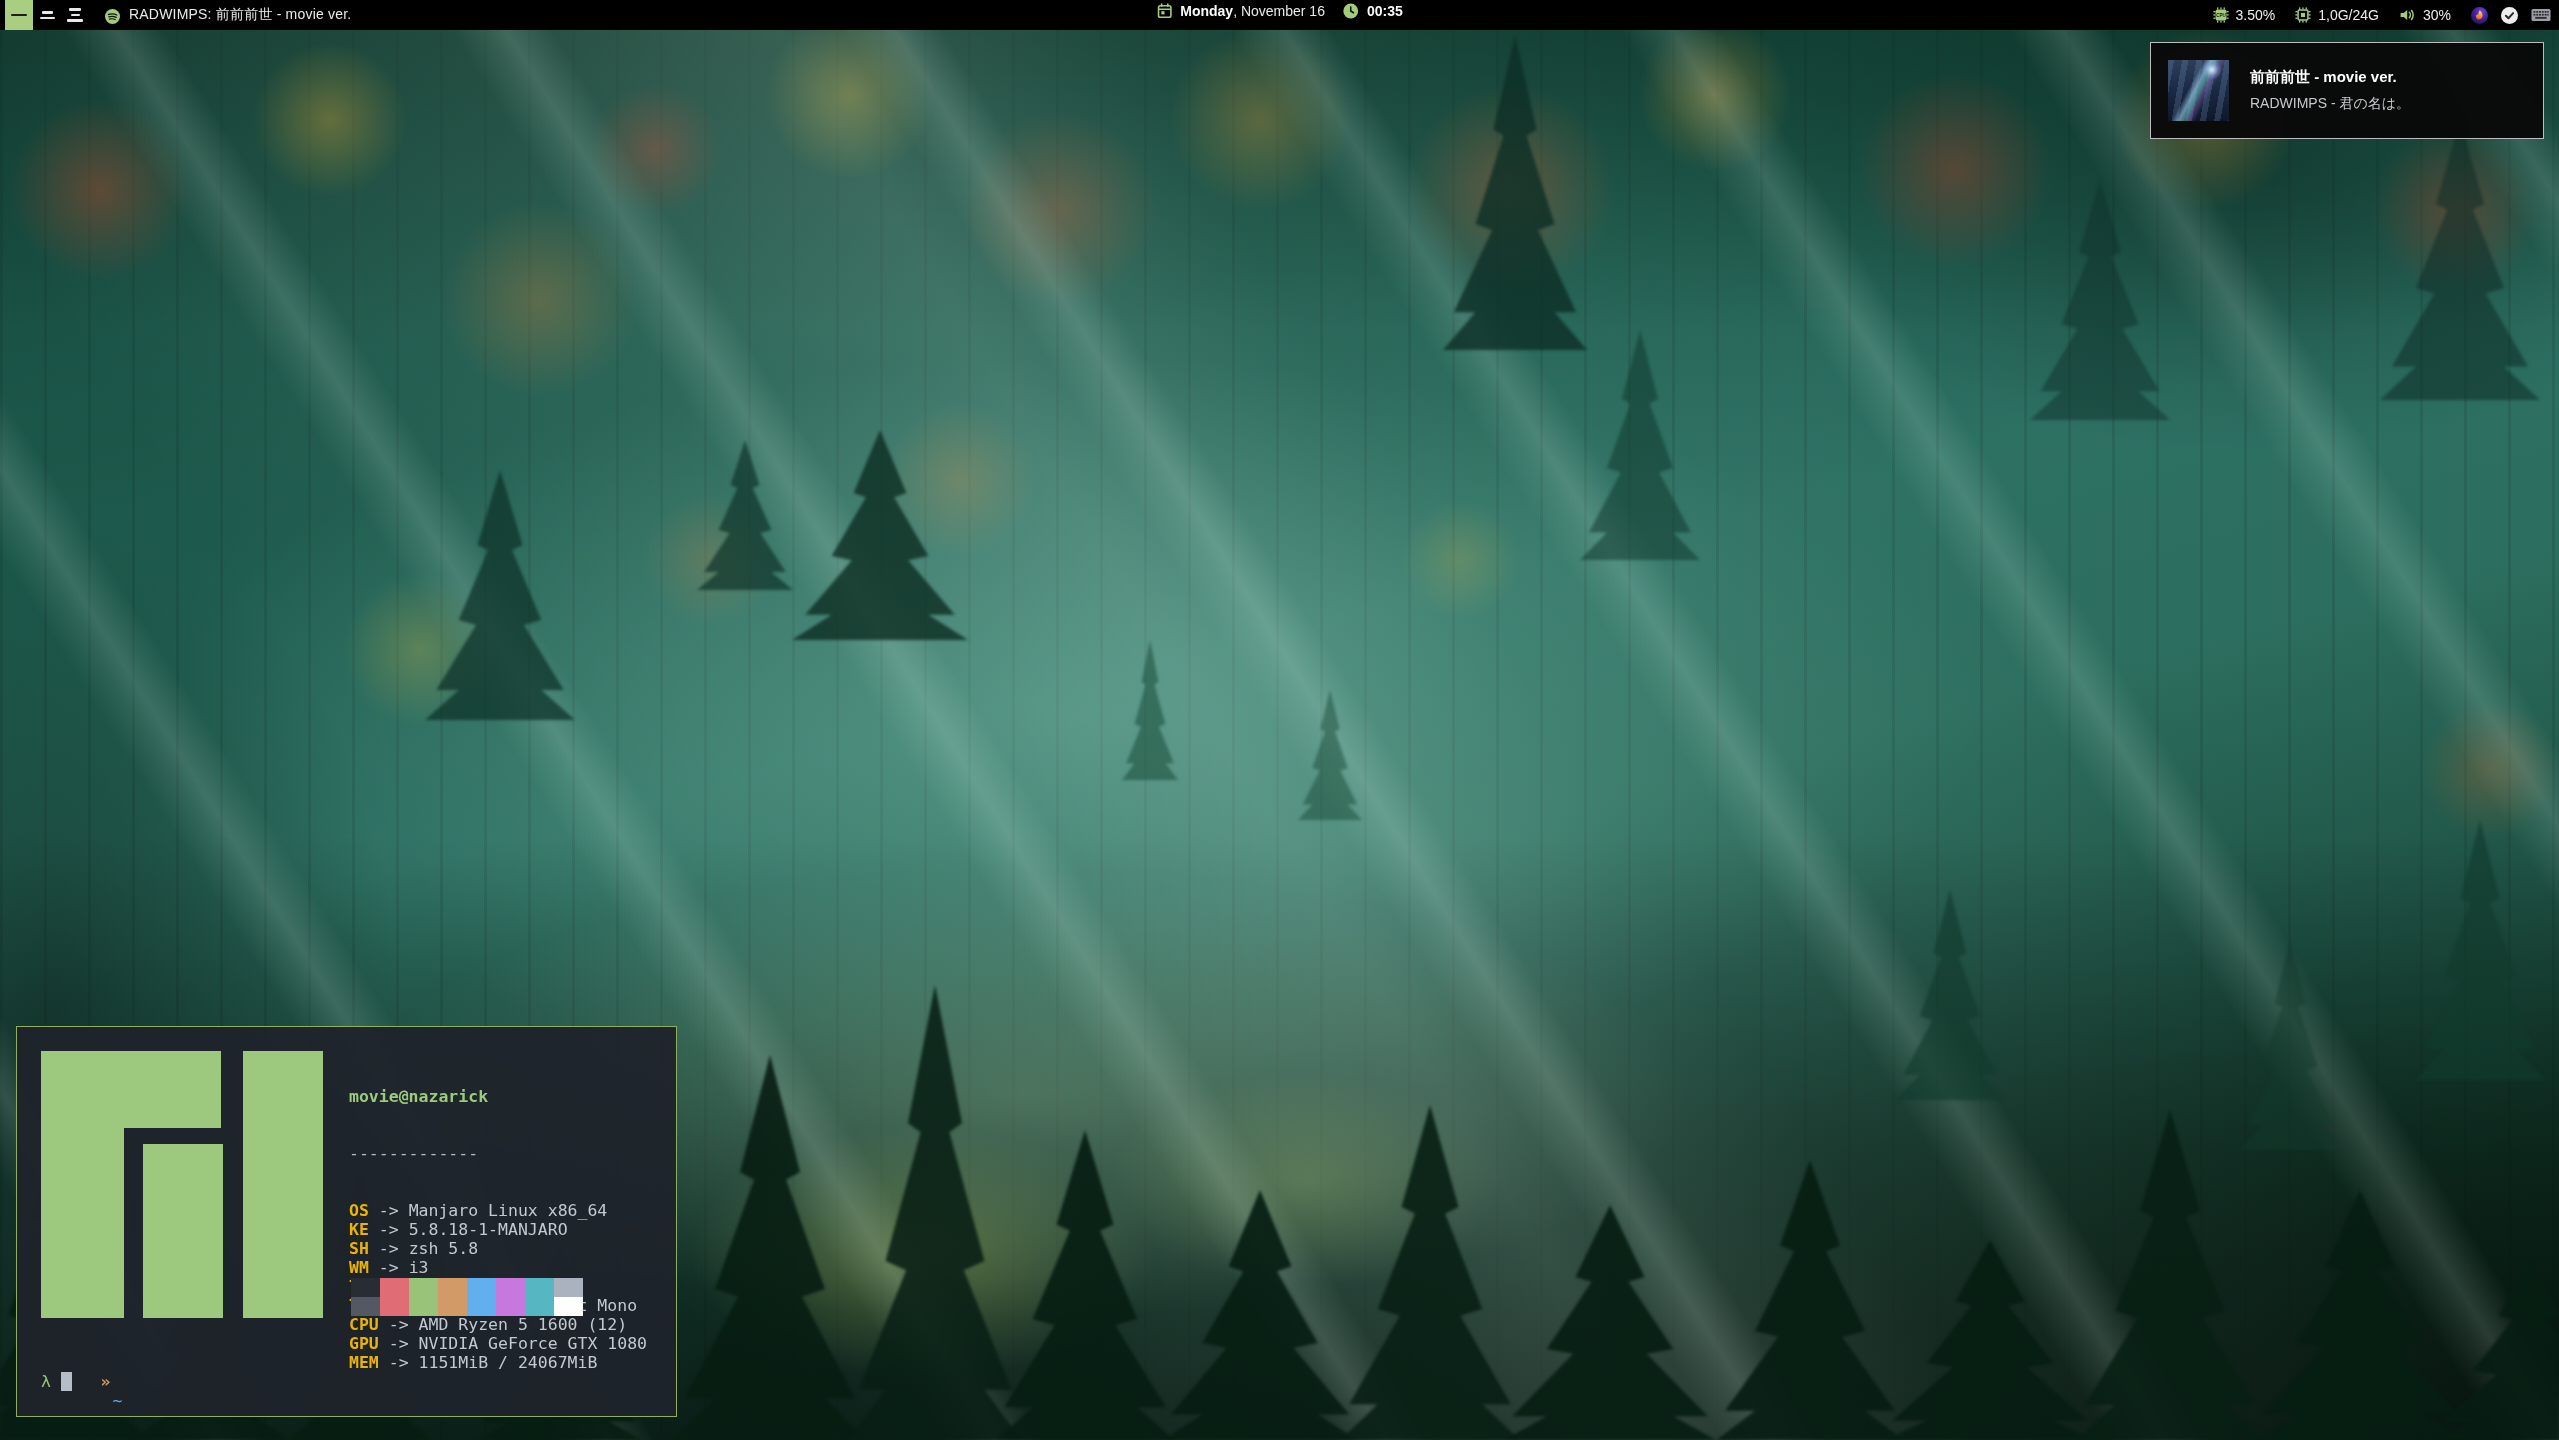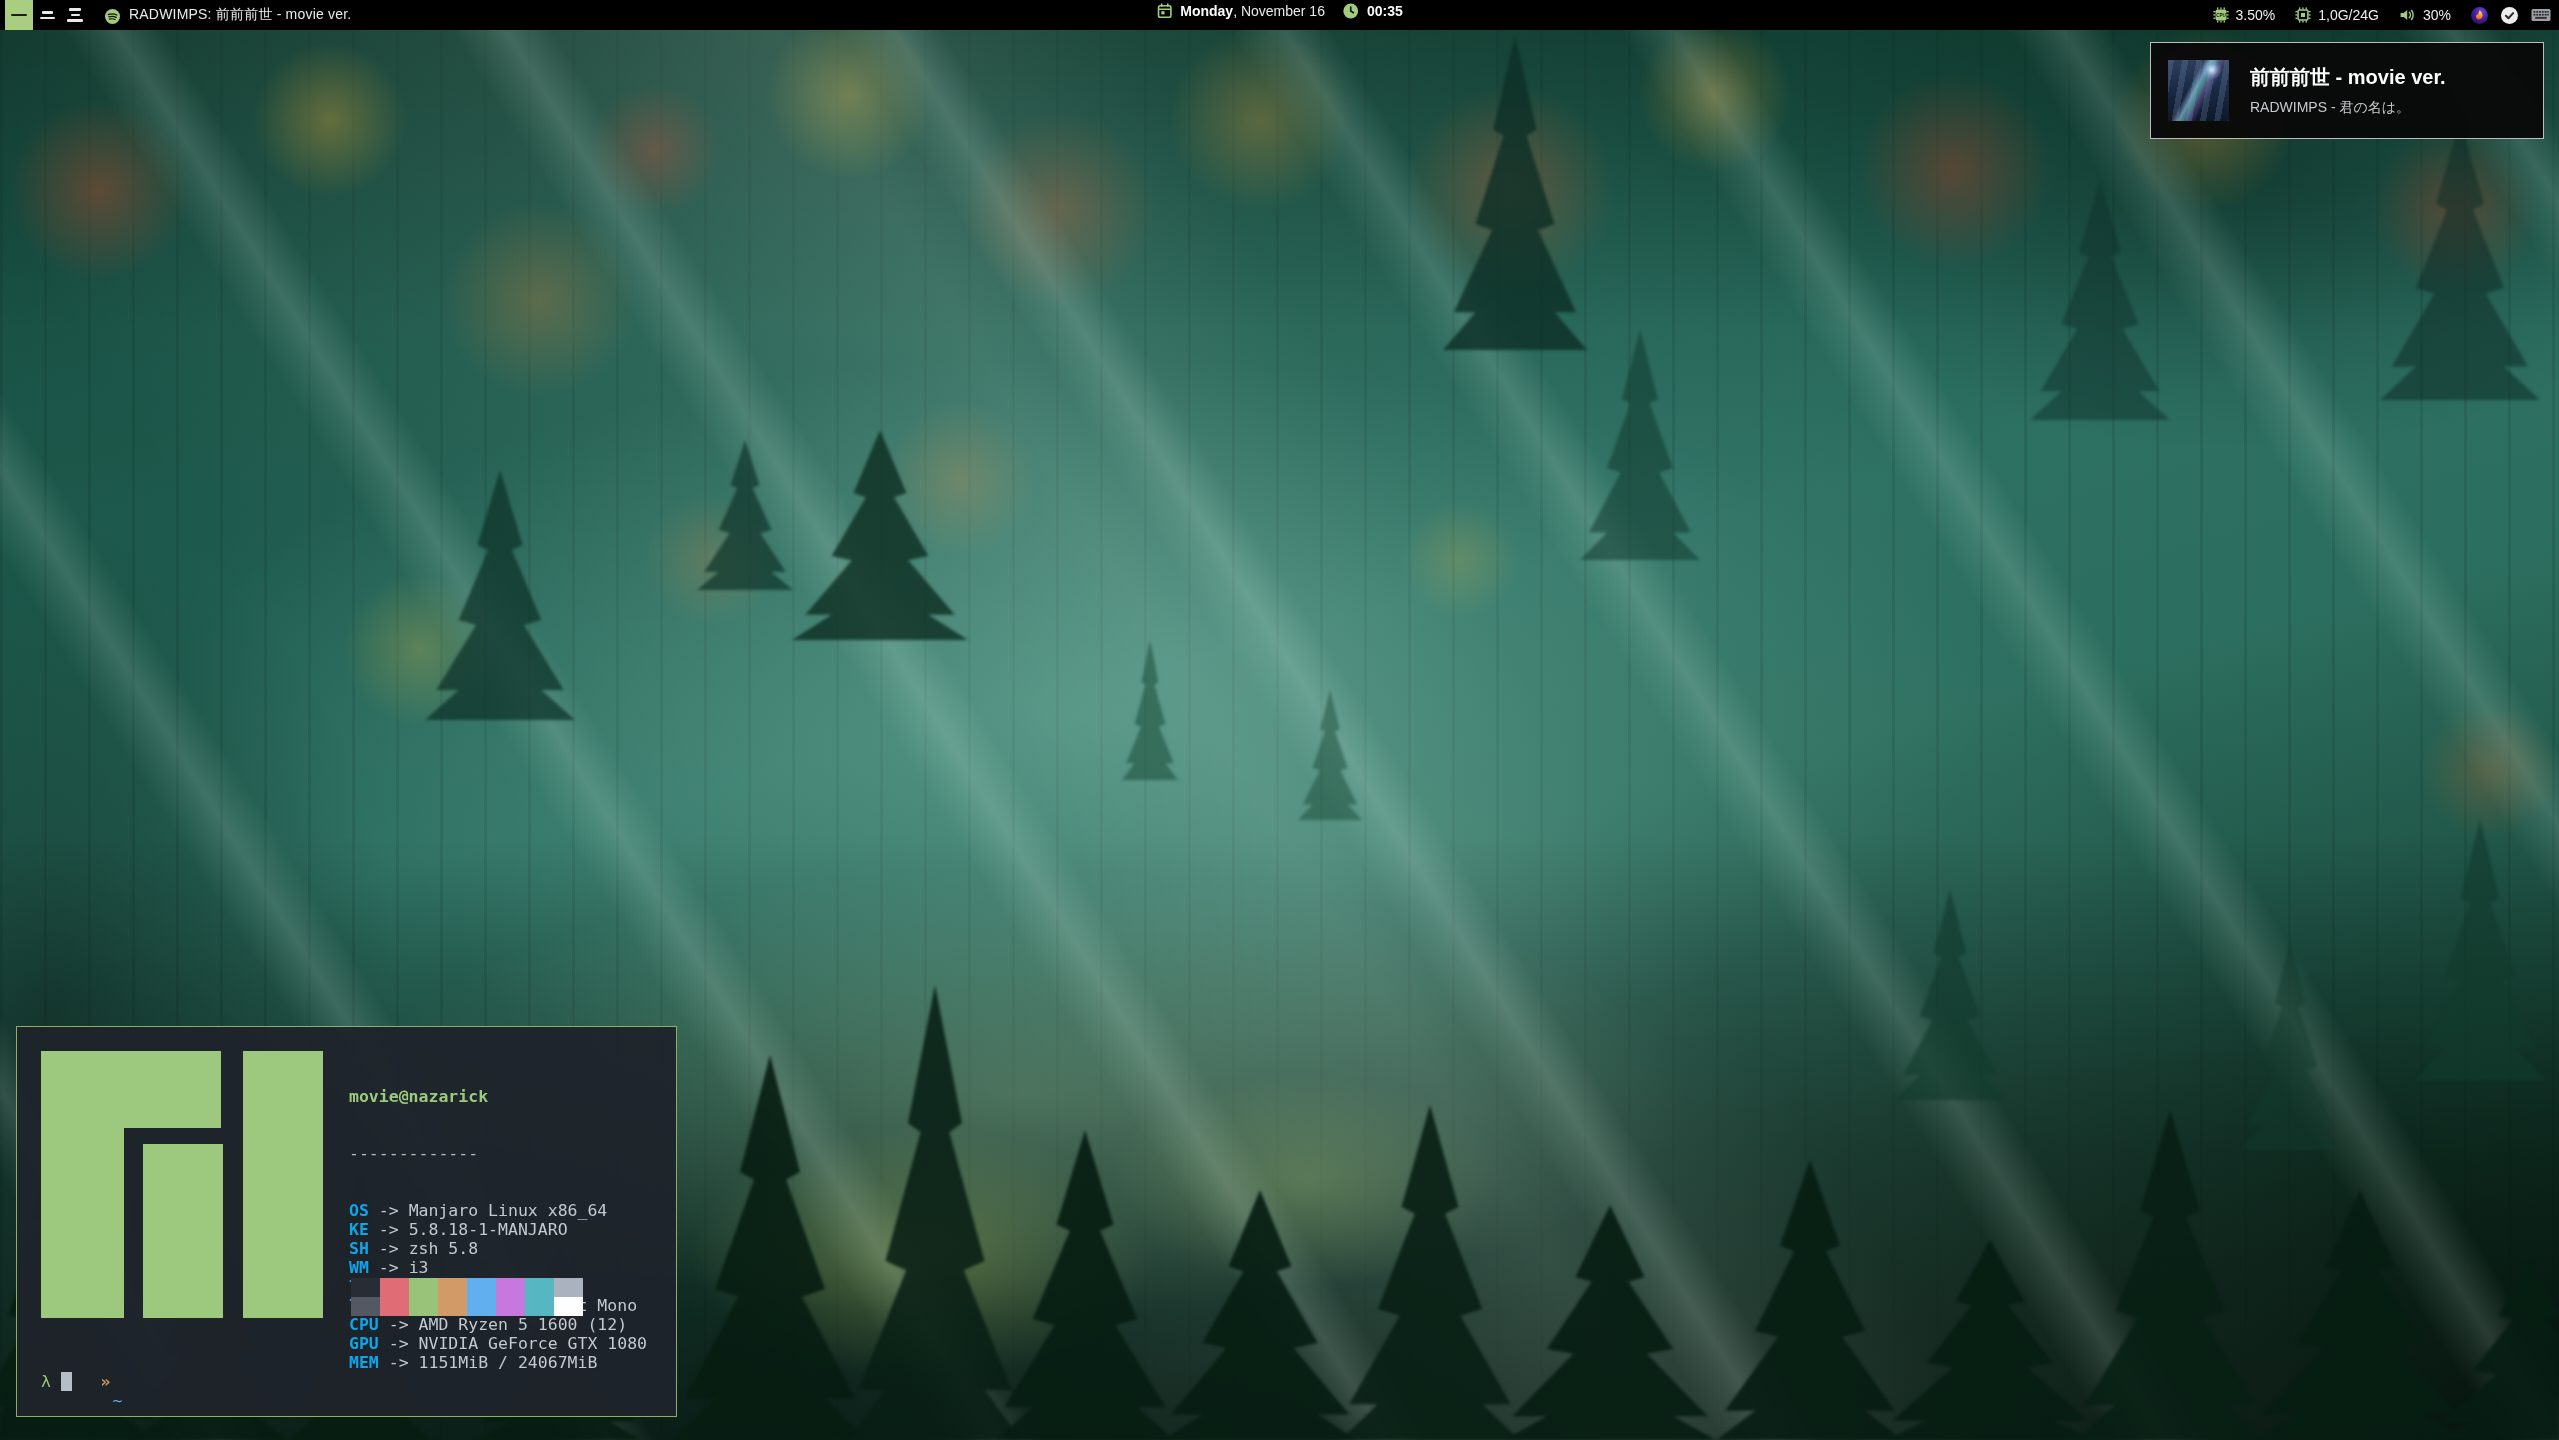--- a/index.html
+++ b/index.html
@@ -77,37 +77,37 @@
   
   .notification { position:absolute; left:2150px; top:42px; width:394px; height:97px; z-index:25;
     background:rgba(9,9,9,0.97); border:1px solid #bdbdbd; display:flex; padding:17px; }
   .album-art { width:61px; height:61px; flex:0 0 61px;
     background:
       radial-gradient(10px 10px at 72% 16%, rgba(225,240,255,0.95), rgba(150,180,230,0.4) 60%, transparent 100%),
       linear-gradient(118deg, transparent 38%, rgba(150,205,235,0.65) 46%, rgba(110,220,205,0.45) 52%, rgba(170,120,220,0.35) 56%, transparent 64%),
       repeating-linear-gradient(100deg, rgba(90,115,150,0.35) 0 6px, rgba(20,32,55,0.1) 6px 14px),
       linear-gradient(180deg, #31425e 0%, #1c2c47 45%, #0d1627 100%); }
   .notif-text { margin-left:21px; display:flex; flex-direction:column; justify-content:center; }
-  .notif-title { font-size:20px; font-weight:bold; color:#ffffff; margin-bottom:8px; }
+  .notif-title { font-size:15px; font-weight:bold; color:#ffffff; margin-bottom:8px; }
   .notif-sub { font-size:14px; color:#c7cacd; }
 
   
   .terminal { position:absolute; left:16px; top:1026px; width:661px; height:391px; z-index:20;
     background:rgba(30,35,43,0.96); border:1px solid #8fae62;
     font-family:"DejaVu Sans Mono", monospace; font-size:16.5px; line-height:19px; }
   .manjaro-logo { position:absolute; left:24px; top:24px; width:282px; height:267px; }
   .piece { position:absolute; background:#9cc97d; }
   .p-a { left:0; top:0; width:64%; height:28.8%; }
   .p-b { left:0; top:0; width:29.4%; height:100%; }
   .p-c { left:36.2%; top:34.8%; width:28.3%; height:65.2%; }
   .p-d { left:71.6%; top:0; width:28.4%; height:100%; }
   .fetch-text { position:absolute; left:332px; top:22px; white-space:pre; }
   .fetch-user { color:#9bcb7d; font-weight:bold; }
   .fetch-sep { color:#b4bac2; }
-  .fetch-label { color:#0ea5e9; font-weight:bold; }
+  .fetch-label { color:#eab308; font-weight:bold; }
   .fetch-arrow, .fetch-value { color:#c3c9d0; }
   .palette { position:absolute; left:334px; top:251px; }
   .palette-row { display:flex; height:19px; }
   .swatch { width:29px; height:19px; display:block; }
   .prompt-line { position:absolute; left:24px; white-space:pre; }
   .p1 { top:326px; }
   .p2 { top:345px; display:flex; align-items:center; }
   .p-arrow { color:#d19a66; font-weight:bold; }
   .p-path { color:#61afef; margin-left:12px; }
   .p-lambda { color:#98c379; }

